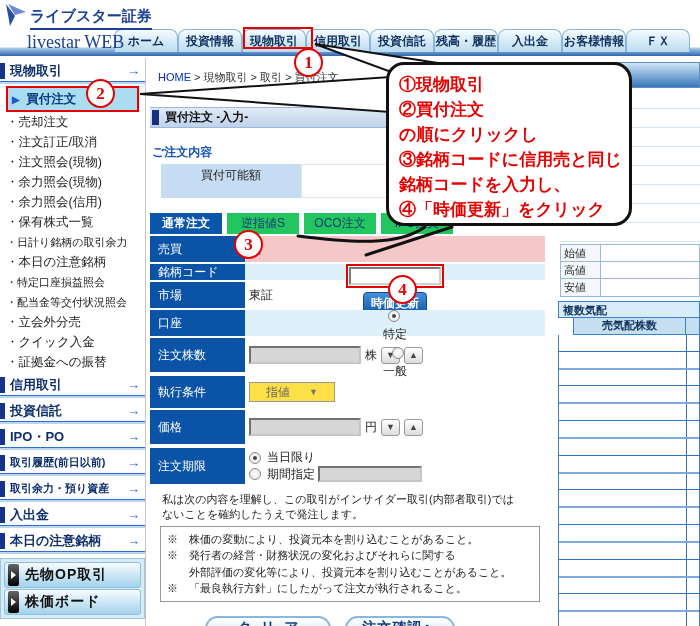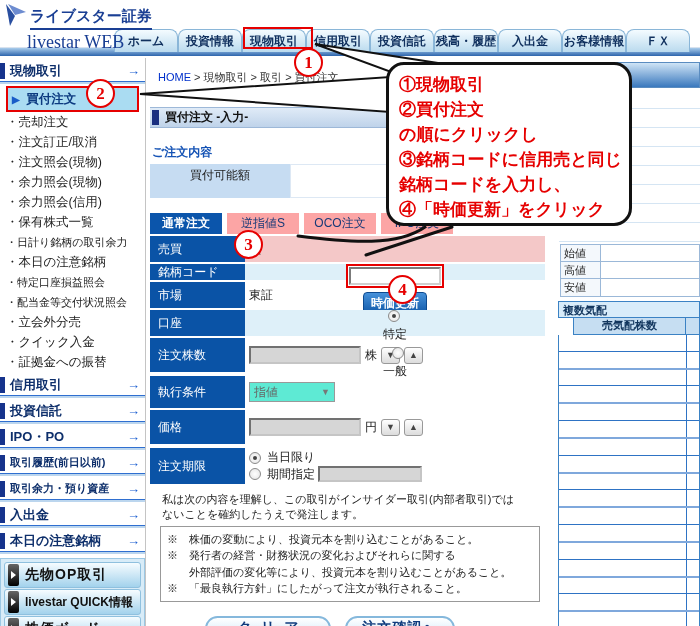--- a/index.html
+++ b/index.html
@@ -38,25 +38,25 @@
   .btab::after { content:""; position:absolute; left:3px; top:7px; border-left:5px solid #fff; border-top:4px solid transparent; border-bottom:4px solid transparent; }
 
   
   .main { position:absolute; left:150px; top:58px; width:395px; }
   .breadcrumb { padding:12px 0 0 8px; font-size:11px; color:#333; }
   .link { color:#0030cc; cursor:pointer; }
   .title-bar { margin-top:22px; height:21px; background:linear-gradient(#e0ebf7,#bfd3ea); border-top:1px solid #9db8d8; border-bottom:1px solid #9db8d8;
                display:flex; align-items:center; font-weight:bold; color:#111; font-size:12px; }
   .title-bar .tblock { width:7px; height:15px; background:#1a2f80; margin:0 6px 0 2px; }
   .order-label { margin-top:16px; color:#1553b5; font-weight:bold; font-size:12px; padding-left:2px; }
-  .kano-row { margin-top:3px; display:flex; height:34px; }
+  .kano-row { margin-top:3px; display:flex; height:34px;margin-left:11px; }
   .kano-label { width:140px; background:#c6dcf2; text-align:center; line-height:22px; font-size:12px; color:#222; }
   .kano-value { flex:1; background:#fff; border:1px solid #dde8f4; }
   .form-tabs { margin-top:15px; display:flex; gap:5px; }
-  .form-tab { width:72px; height:21px; line-height:21px; text-align:center; font-size:12px; background:#fca5a5; color:#183a78; cursor:pointer; }
+  .form-tab { width:72px; height:21px; line-height:21px; text-align:center; font-size:12px; background:#22c55e; color:#183a78; cursor:pointer; }
   .form-tab.active { background:#0b55ab; color:#fff; font-weight:bold; }
 
   .form { margin-top:2px; }
   .frow { display:flex; margin-bottom:2px; }
   .frow.gap { margin-top:4px; }
   .h26{height:26px} .h28{height:16px} .h32{height:32px} .h34{height:34px} .h36{height:36px}
   .flabel { width:95px; flex:none; background:#0a53a6; color:#fff; display:flex; align-items:center; padding-left:8px; font-size:12px; }
   .fvalue { flex:1; display:flex; align-items:center; gap:4px; padding:0 4px; font-size:12px; }
   .fvalue.pink { background:#f4c8c8; }
   .fvalue.blue { background:#def0f9;flex-direction:column; }
@@ -65,22 +65,22 @@
   .code-input { width:92px; height:18px; border:2px inset #cfcfcf; background:#fff; }
   .jika-btn { background:linear-gradient(#4691da,#0f57a7); color:#fff; font-weight:bold; font-size:12px;
               border:1px solid #0d4a90; border-radius:4px; padding:2px 7px; cursor:pointer; }
   .input-gray { width:112px; height:18px; border:2px inset #c5c5c5; background:#d6d6d6; }
   .input-gray.short { width:104px; height:16px; }
   .radio { width:12px; height:12px; border-radius:50%; border:1px solid #8a8a8a; background:radial-gradient(#fff,#e2e2e2);
            display:inline-block; position:relative; margin-right:3px; flex:none; vertical-align:-2px; cursor:pointer; }
   .radio.sel::after { content:""; position:absolute; inset:3px; background:#444; border-radius:50%; }
   .step { width:19px; height:17px; border:1px solid #999; border-radius:3px; background:linear-gradient(#fff,#dcdcdc);
           font-size:9px; line-height:15px; text-align:center; color:#444; cursor:pointer; }
-  .select { width:86px; height:20px; border:1px solid #999; background:#5eead4; display:flex; align-items:center;
-            justify-content:space-between; padding:0 4px; color:#666; font-size:12px; cursor:pointer; }
+  .select { width:86px; height:20px; border:1px solid #999; background:#fde047; display:flex; align-items:center;
+            justify-content:space-between; padding:0 16px; color:#666; font-size:12px; cursor:pointer; }
   .select .sel-arrow { font-size:9px; color:#777; }
   .opt-line { display:flex; align-items:center; gap:3px; line-height:15px; }
 
   .disclaimer { margin:8px 0 0 12px; font-size:11px; color:#222; line-height:1.35; }
   .notes-box { margin:4px 5px 0 10px; border:1px solid #999; padding:4px 6px; font-size:11px; color:#222; line-height:1.5; }
   .actions { margin-top:14px; display:flex; gap:14px; padding-left:55px; }
   .action-btn { height:25px; border:2px solid #85b8dc; border-radius:13px; background:linear-gradient(#ffffff,#cde6f7);
                 color:#0e3a7c; font-weight:bold; font-size:14px; cursor:pointer; font-family:"Liberation Sans",sans-serif; }
   .action-btn.clear { width:126px; letter-spacing:9px; padding-left:9px; }
   .action-btn.confirm { width:110px; letter-spacing:1px; }
@@ -209,24 +209,20 @@
       <span class="blk"></span>
       <span>本日の注意銘柄</span>
       <span class="arrow">→</span>
     </div>
 
     <div class="side-big">
       <div class="big-btn">
         <span class="btab"></span>
         <span>先物OP取引</span>
       </div>
-      <div class="big-btn mid">
-        <span class="btab"></span>
-        <span>livestar QUICK情報</span>
-      </div>
       <div class="big-btn">
         <span class="btab"></span>
         <span>株価ボード</span>
       </div>
     </div>
   </div>
 
   <div class="main">
     <div class="breadcrumb">
       <span class="link">HOME</span><span> &gt; 現物取引 &gt; 取引 &gt; 買付注文</span>

